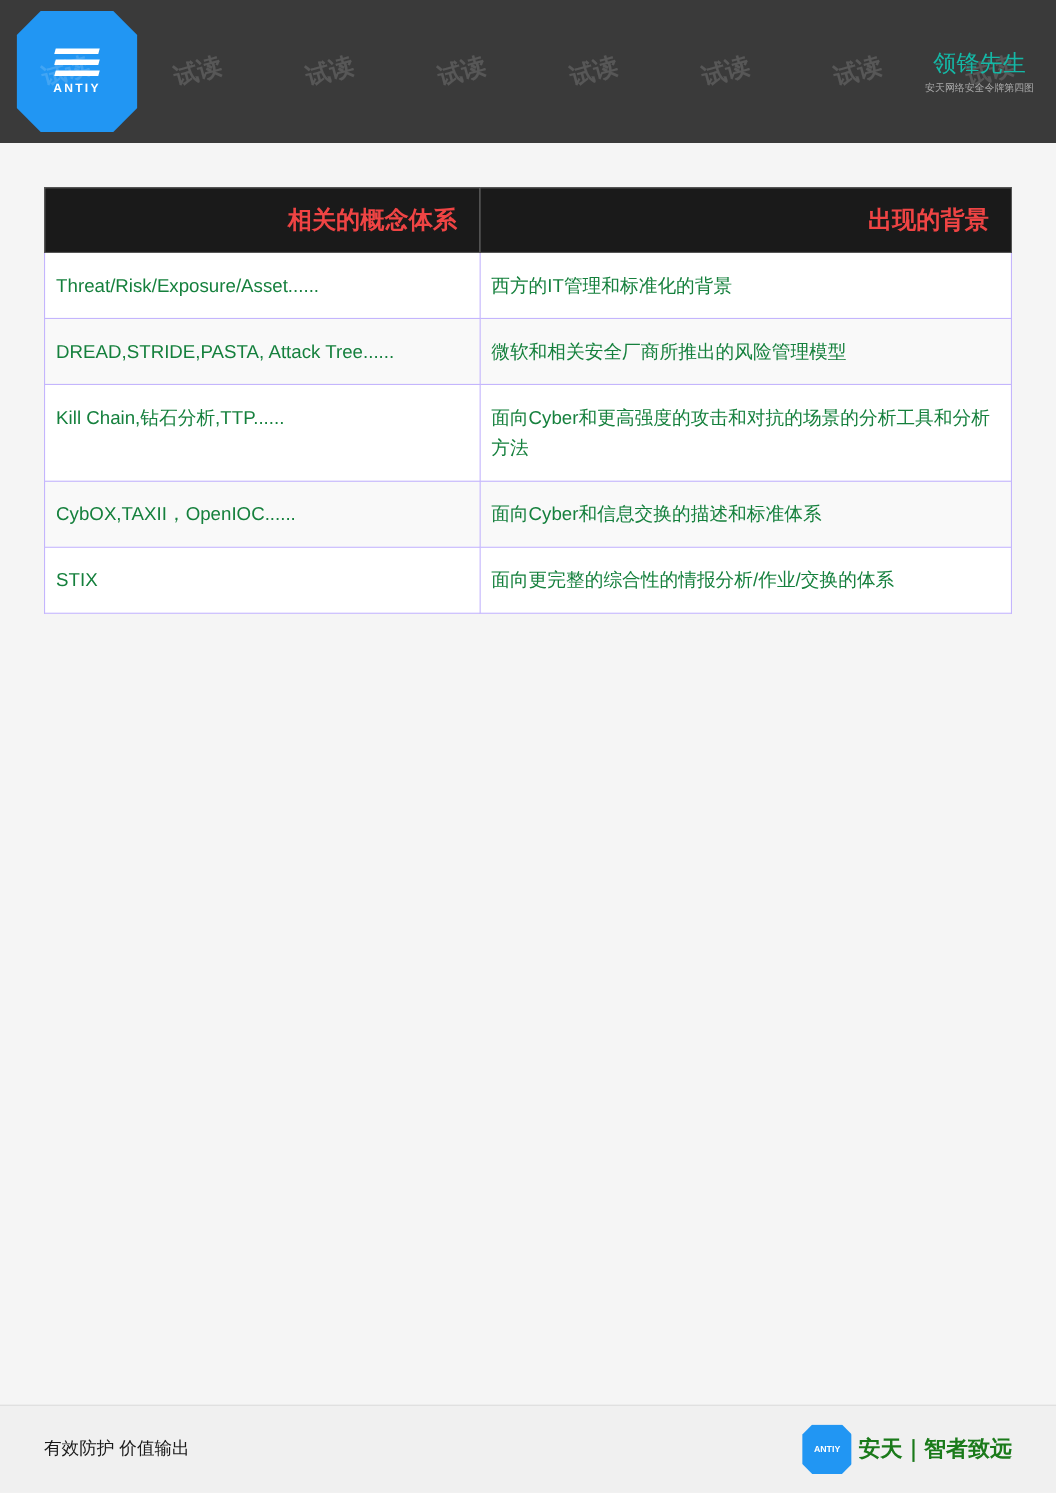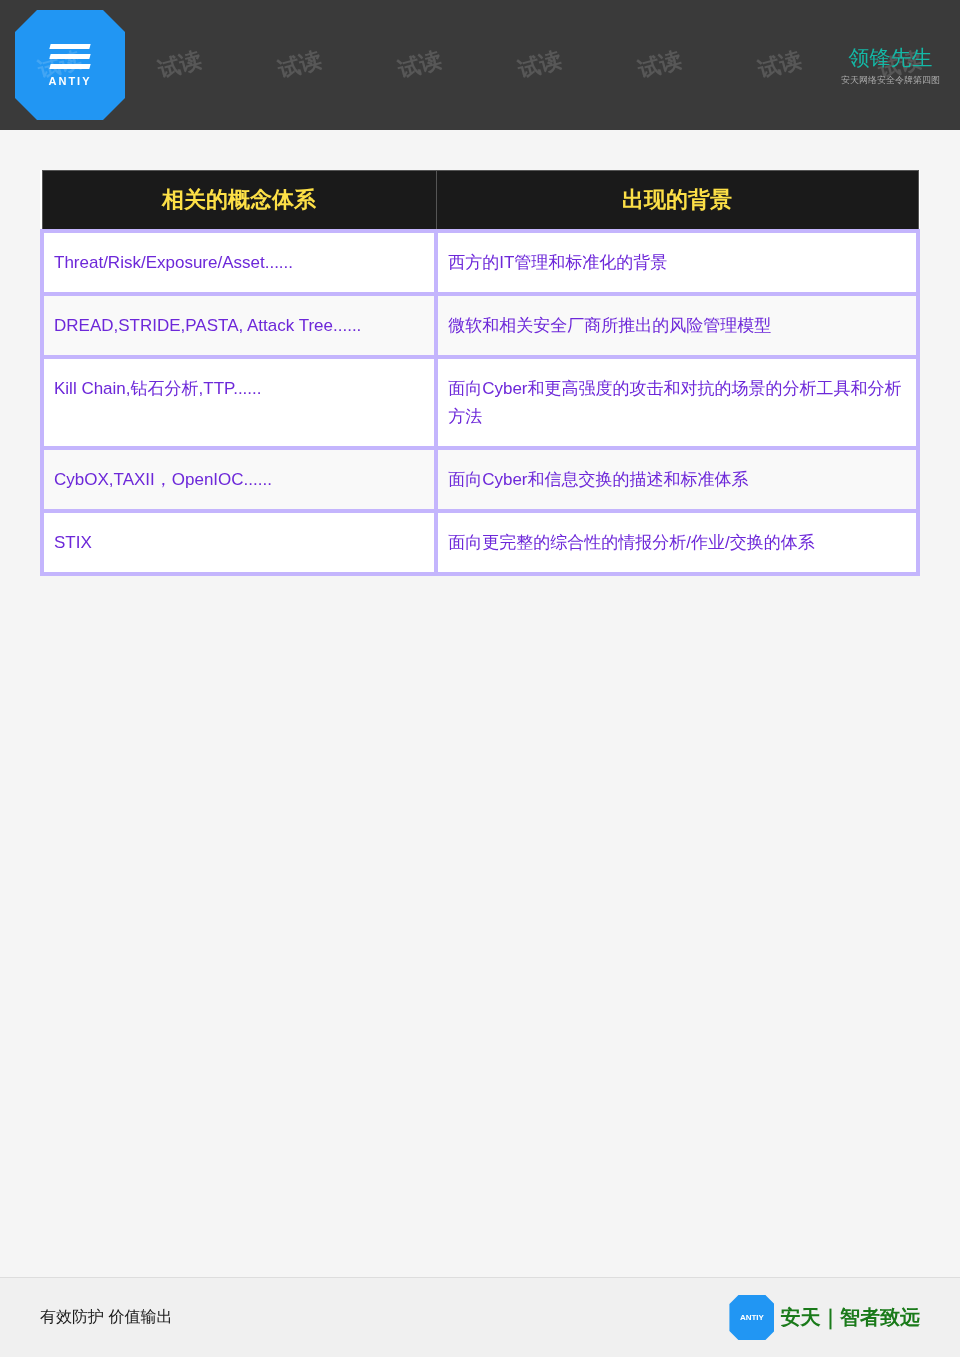--- a/index.html
+++ b/index.html
@@ -143,34 +143,34 @@
     
     .concept-table {
       width: 100%;
       border-collapse: collapse;
       background: white;
       border: 1px solid #999;
     }
 
     .concept-table th {
       background: #1a1a1a;
-      color: #fde047;
+      color: #ef4444;
       font-size: 22px;
       padding: 14px 20px;
-      text-align: center;
+      text-align: right;
       border: 1px solid #555;
       font-weight: bold;
     }
 
     .concept-table td {
       padding: 16px 10px;
-      border: 4px solid #c4b5fd;
+      border: 1px solid #c4b5fd;
       vertical-align: top;
       font-size: 17px;
-      color: #6d28d9;
+      color: #15803d;
       line-height: 1.6;
     }
 
     .concept-table tr:nth-child(even) td {
       background: #f9f9f9;
     }
 
     .concept-table tr:nth-child(odd) td {
       background: #ffffff;
     }

